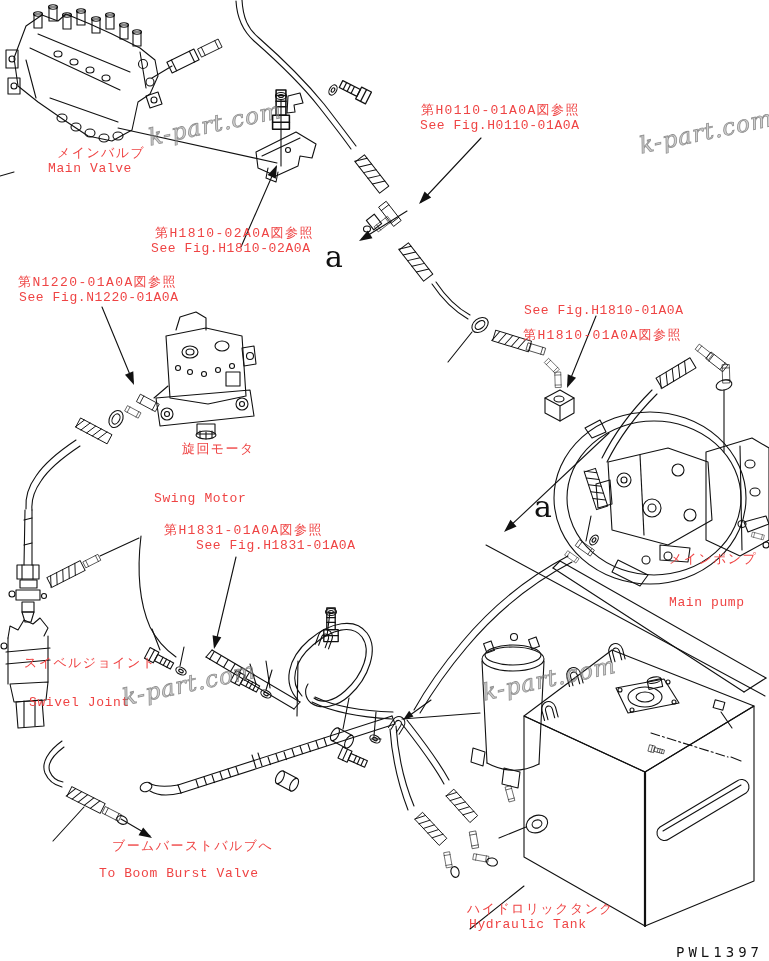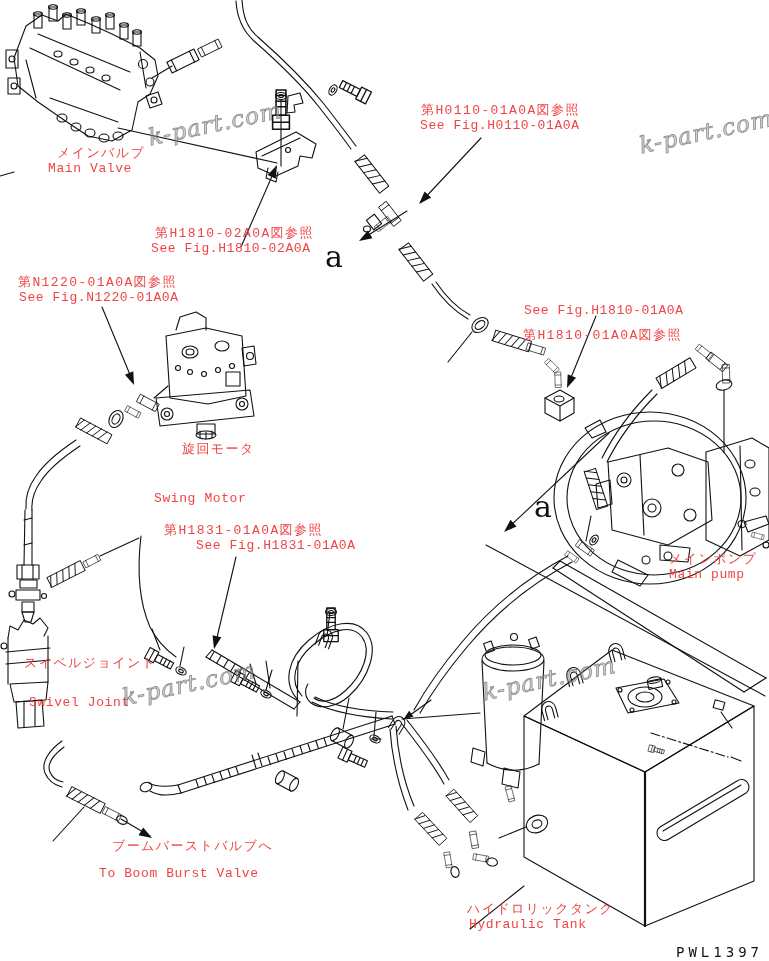--- a/index.html
+++ b/index.html
@@ -472,21 +472,21 @@
   <div class="lbl jp" style="left:182px;top:440px;">旋回モータ</div>
   <div class="lbl" style="left:154px;top:457px;margin-top:34px;">Swing Motor</div>
 
   <div class="lbl jp" style="left:156px;top:521px;margin-left:8px;">第H1831-01A0A図参照</div>
   <div class="lbl" style="left:157px;top:538px;margin-left:39px;">See Fig.H1831-01A0A</div>
 
   <div class="lbl jp" style="left:24px;top:654px;">スイベルジョイント</div>
   <div class="lbl" style="left:29px;top:695px;">Swivel Joint</div>
 
   <div class="lbl jp" style="left:669px;top:550px;">メインポンプ</div>
-  <div class="lbl" style="left:669px;top:567px;">Main pump</div>
+  <div class="lbl" style="left:669px;top:595px;">Main pump</div>
 
   <div class="lbl jp" style="left:112px;top:837px;">ブームバーストバルブへ</div>
   <div class="lbl" style="left:99px;top:866px;">To Boom Burst Valve</div>
 
   <div class="lbl jp" style="left:467px;top:900px;">ハイドロリックタンク</div>
   <div class="lbl" style="left:469px;top:917px;">Hydraulic Tank</div>
 
   <div class="marker-a" style="left:325px;top:242px;">a</div>
   <div class="marker-a" style="left:534px;top:492px;">a</div>
 

